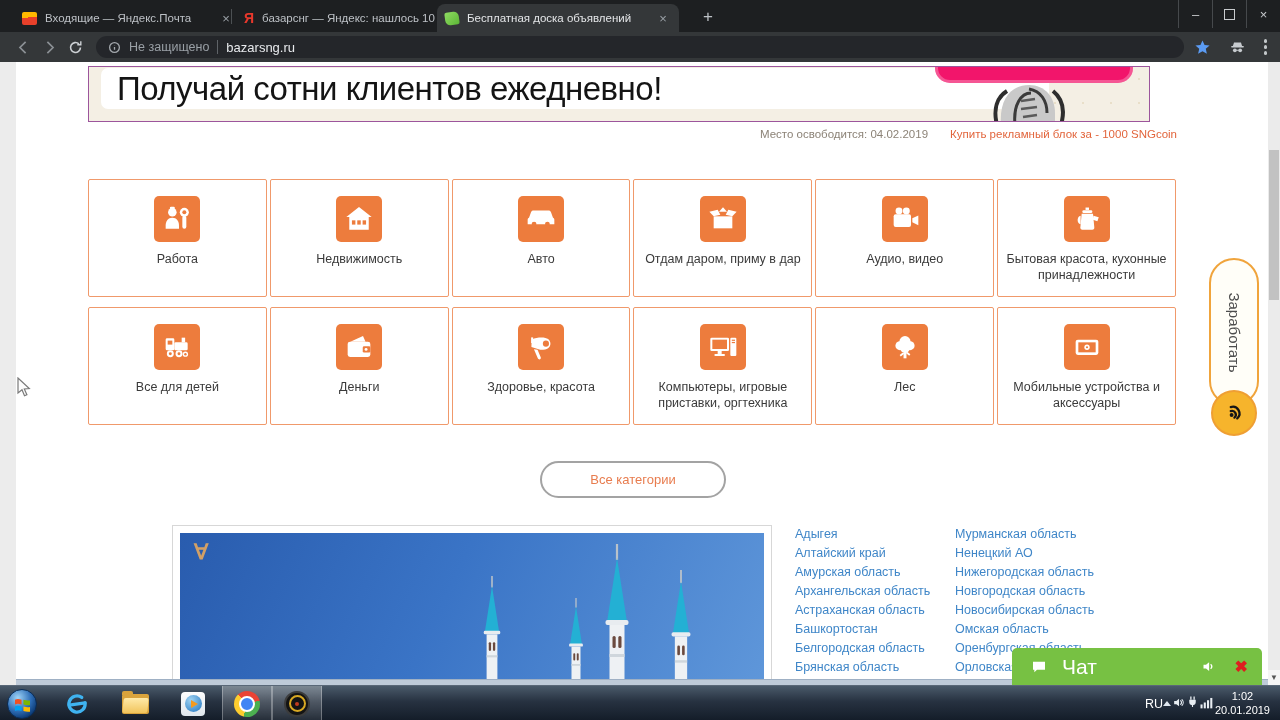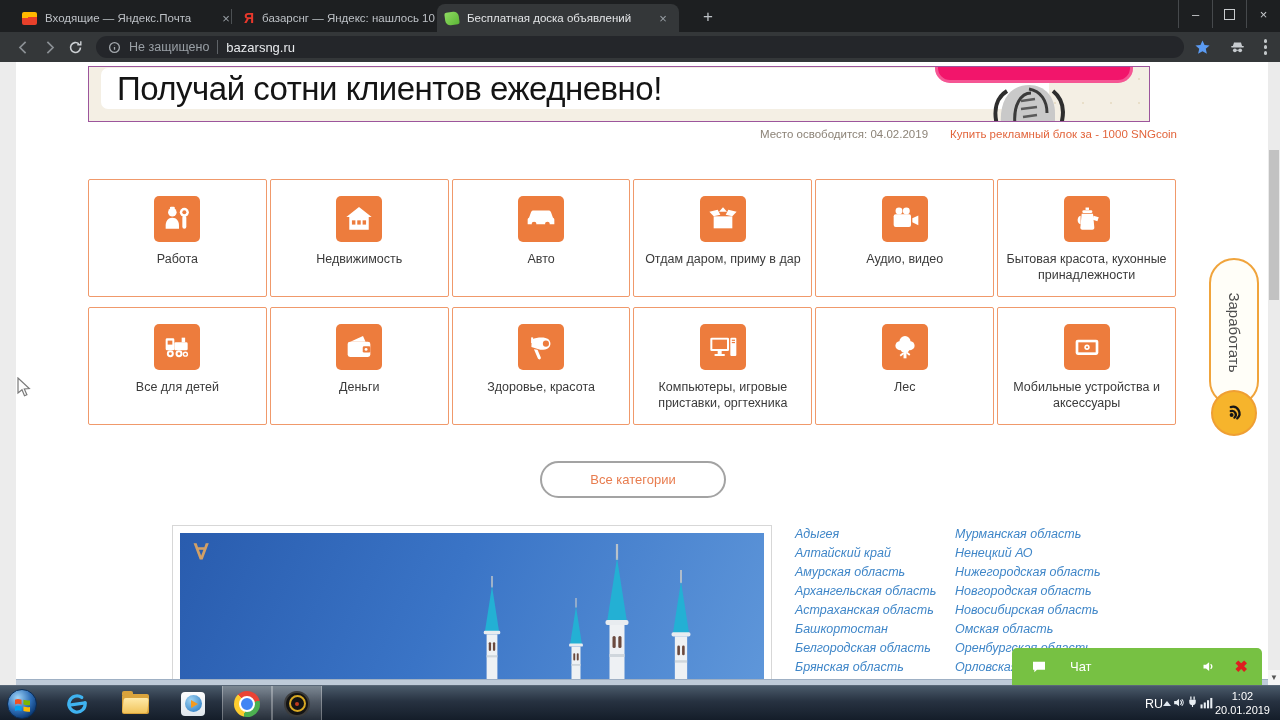--- a/index.html
+++ b/index.html
@@ -68,35 +68,35 @@
     display:flex;align-items:center;justify-content:center;box-sizing:border-box;cursor:pointer;}
   .slider{position:absolute;left:172px;top:463px;width:600px;height:175px;background:#fff;
     border:1px solid #d7d7d7;padding:7px;box-sizing:border-box;}
   .photo{position:relative;width:100%;height:100%;overflow:hidden;
     background:linear-gradient(115deg,#295cae 0%,#3a74c6 45%,#5f97da 100%);}
   .slider-letter{position:absolute;left:14px;top:7px;color:#d2a066;font-size:21px;font-weight:bold;}
   .mosque{position:absolute;right:0;bottom:0;}
   .region-col{position:absolute;top:465px;margin:0;padding:0;list-style:none;}
   #regions-col1{left:795px;width:152px;}
   #regions-col2{left:955px;width:170px;}
-  .region-link{height:19px;font-size:12.5px;color:#3f86c8;white-space:nowrap;cursor:pointer;font-style:italic;}
+  .region-link{height:19px;font-size:12.5px;color:#3f86c8;white-space:nowrap;cursor:pointer;}
   .footer-strip{position:absolute;left:16px;top:617px;width:1252px;height:6px;background:#bfcbd9;
     border-top:1px solid #9fb0c4;}
   .earn{position:absolute;left:1206px;top:196px;width:56px;height:180px;cursor:pointer;}
   .earn-pill{position:absolute;left:3px;top:0;width:50px;height:148px;background:#fffef8;
     border:2px solid #f0a43c;border-radius:26px;display:flex;align-items:center;justify-content:center;
     box-sizing:border-box;}
   .earn-label{transform:rotate(90deg);white-space:nowrap;font-size:15px;color:#4d4d4d;}
   .earn-coin{position:absolute;left:5px;top:132px;width:46px;height:46px;border-radius:50%;
     background:#f6b42c;border:2px solid #ef9f33;box-sizing:border-box;
     display:flex;align-items:center;justify-content:center;}
   .chat{position:absolute;left:1012px;top:586px;width:250px;height:37px;background:#77c143;
     border-radius:5px 5px 0 0;display:flex;align-items:center;color:#fff;}
   .chat-bubble{margin-left:18px;display:flex;}
-  .chat-label{margin-left:22px;font-size:13px;}
+  .chat-label{margin-left:14px;font-size:21px;}
   .chat-speaker{margin-left:auto;display:flex;}
   .chat-close{color:#dd1f1f;font-weight:bold;font-size:16px;margin:0 14px 0 18px;line-height:1;}
   .cursor{position:absolute;left:17px;top:315px;pointer-events:none;}
   
   .taskbar{position:absolute;left:0;bottom:0;width:1280px;height:35px;
     background:linear-gradient(180deg,#4a5a6a 0%,#273241 45%,#141d29 100%);
     border-top:1px solid #5a6878;box-sizing:border-box;}
   .orb{position:absolute;left:7px;top:3px;width:28px;height:28px;border-radius:50%;
     background:radial-gradient(circle at 35% 28%,#9fd4f7,#2f6fb8 48%,#0c3a74 78%,#082549);
     border:1px solid #0a2c55;display:flex;align-items:center;justify-content:center;}

